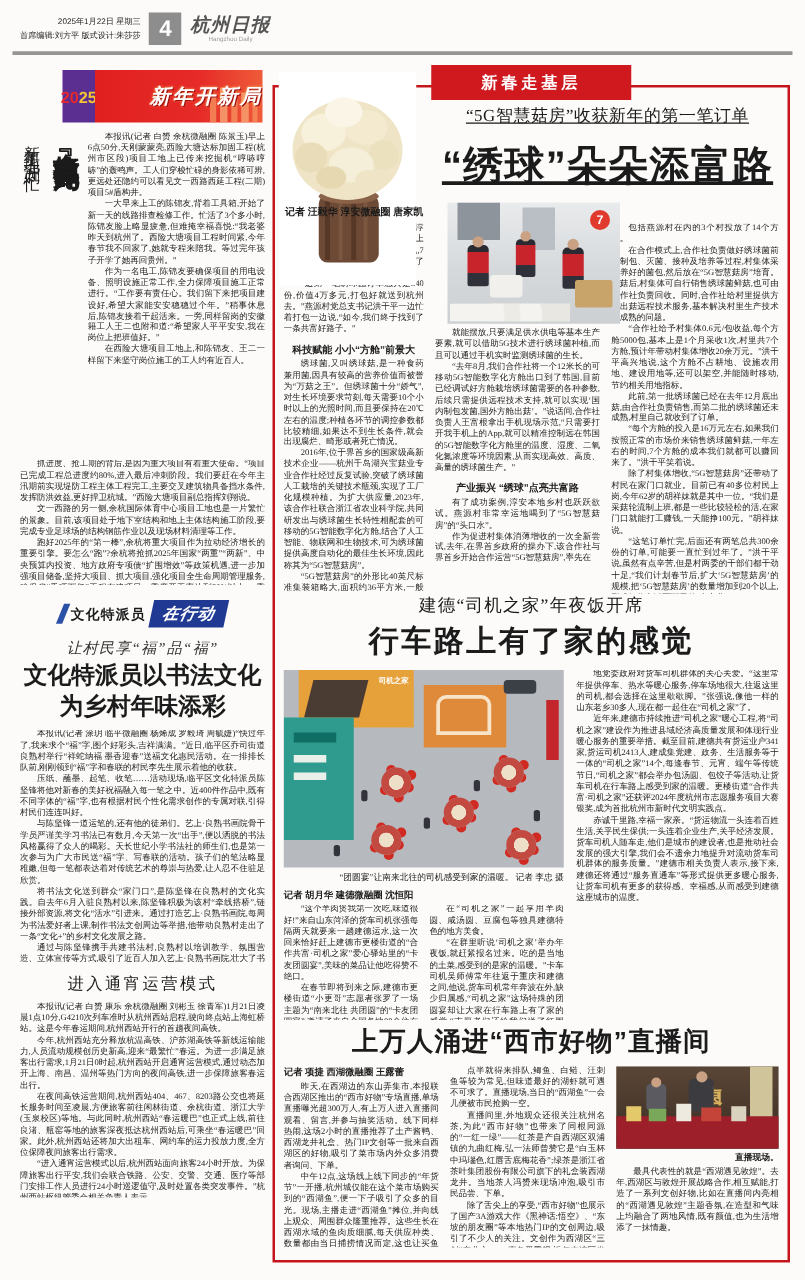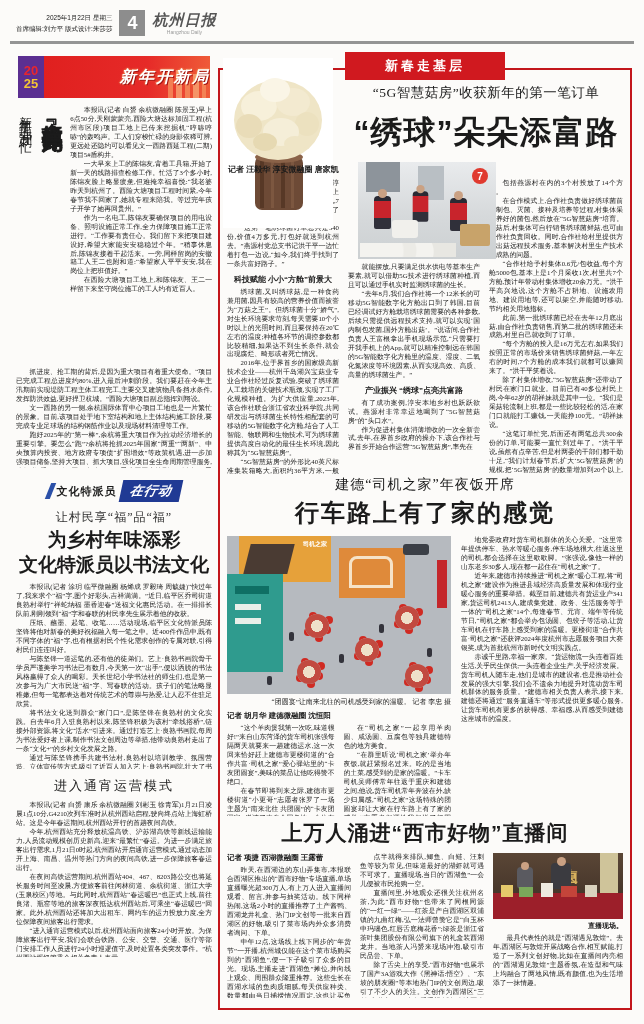--- a/index.html
+++ b/index.html
@@ -14,21 +14,21 @@
   .hd-meta { text-align:right; font-size:6.5px; line-height:1.7; color:#222; font-family:"Liberation Sans", sans-serif; }
   .hd-page { width:26px; height:26px; background:#8d8d8d; color:#fff; font:bold 18px "Liberation Sans", sans-serif; display:flex; align-items:center; justify-content:center; }
   .hd-logo { text-align:center; line-height:1.1; }
   .hd-logo-cn { font:italic bold 15px "DejaVu Serif", serif; color:#555; letter-spacing:1px; }
   .hd-logo-en { font-size:5px; color:#9a9a9a; font-family:"Liberation Sans", sans-serif; }
   .rule { position:absolute; top:41px; left:10px; right:10px; height:3px; background:#949494; }
 
   
   .leftcol { position:absolute; top:54px; left:16px; width:196px; }
   .banner { display:flex; height:42px; margin:2px 2px 8px 2px; }
-  .banner-year { width:26px; background:#5b2f91; display:flex; flex-direction:column; align-items:center; justify-content:center; font:bold 13px "Liberation Sans", sans-serif; line-height:1; }
+  .banner-year { width:26px; background:#5b2f91; display:flex; flex-direction:row; align-items:center; justify-content:center; font:bold 13px "Liberation Sans", sans-serif; line-height:1;margin-left:32px; }
   .banner-year .y1 { color:#e8262d; } .banner-year .y2 { color:#f5c433; }
   .banner-main { flex:1; background:linear-gradient(90deg,#e0201f 0%,#e62a28 62%,#ef5b38 100%); color:#fff; display:flex; align-items:center; justify-content:flex-end; position:relative; overflow:hidden; }
   .banner-slogan { font:italic bold 16px "DejaVu Serif", serif; letter-spacing:2px; text-shadow:1px 1px 0 #a31212, 0 0 2px #f7d774; z-index:1; }
   .banner-main::after { content:""; position:absolute; right:2px; bottom:0; width:42px; height:30px;
      background:linear-gradient(#f58a5a,#f58a5a) 2px 8px/5px 22px no-repeat, linear-gradient(#f7a070,#f7a070) 10px 2px/6px 28px no-repeat,
      linear-gradient(#f58a5a,#f58a5a) 19px 12px/5px 18px no-repeat, linear-gradient(#f7a070,#f7a070) 27px 6px/6px 24px no-repeat,
      linear-gradient(#f58a5a,#f58a5a) 36px 14px/4px 16px no-repeat; opacity:.85; }
 
   .yh-flex { display:flex; gap:6px; }
   .yh-kicker { writing-mode:vertical-rl; text-orientation:upright; font-family:"Liberation Sans", sans-serif; font-size:13px; letter-spacing:3px; height:165px; }
@@ -36,37 +36,37 @@
   .smallbody { font-size:6.8px; line-height:1.32; text-align:justify; }
   .smallbody p { text-indent:2em; }
   .yh-body1 { flex:1; height:258px; overflow:hidden; }
   .yh-body2 { margin-top:4px; height:100px; overflow:hidden; }
 
   .cult { margin-top:12px; text-align:center; }
   .cult-logo { display:inline-flex; align-items:center; gap:4px; font-family:"Liberation Sans", sans-serif; }
   .cult-slash { width:5px; height:16px; background:#2b50a8; transform:skewX(-22deg); }
   .cult-logo-text { font-size:11px; font-weight:bold; letter-spacing:1px; }
   .cult-logo-tag { background:#203a94; color:#fff; font-style:italic; font-weight:bold; font-size:13px; padding:2px 9px; transform:skewX(-12deg); letter-spacing:1px; }
-  .cult-sub { font-size:12px; margin-top:6px; letter-spacing:1px; color:#333; }
+  .cult-sub { font-size:12px; margin-top:6px; letter-spacing:1px; color:#333;font-style:italic; }
   .cult-head { font-family:"Liberation Sans", sans-serif; font-weight:bold; font-size:19px; line-height:1.3; margin-top:2px; }
   .cult-body { margin-top:6px; height:186px; overflow:hidden; text-align:justify; }
 
   .west { margin-top:8px; text-align:center; }
   .west-kicker { font-size:13px; letter-spacing:2px; }
   .west-head { font-family:"Liberation Sans", sans-serif; font-weight:bold; font-size:20px; line-height:1.28; margin-top:2px; }
   .west-body { margin-top:6px; height:156px; overflow:hidden; text-align:justify; }
 
   
   .special { position:absolute; top:52px; left:218px; width:414px; height:962px; }
   .frame { position:absolute; top:16px; left:0; right:0; bottom:4px; border:2px solid #c3161c; z-index:1; }
   .tab { position:absolute; top:0; left:50%; transform:translateX(-50%); background:#d0191f; color:#fff; font:bold 13px "Liberation Sans", sans-serif; letter-spacing:3px; padding:5px 40px; z-index:3; white-space:nowrap; }
 
   .ph { position:relative; overflow:hidden; }
   .ph-mush { position:absolute; top:6px; left:5px; width:110px; height:170px; background:#fff; z-index:2; }
-  .m-head { position:absolute; top:32px; left:126px; width:284px; text-align:center; z-index:2; }
+  .m-head { position:absolute; top:32px; left:126px; width:284px; text-align:center; z-index:2;text-decoration:underline; }
   .m-kicker { font-size:13.5px; letter-spacing:.5px; }
   .m-main { font-family:"Liberation Sans", sans-serif; font-weight:900; font-size:32px; letter-spacing:1px; margin-top:9px; }
   .m-byline { position:absolute; top:112px; left:10px; font:bold 8px "Liberation Sans", sans-serif; z-index:2; }
   .ph-work { position:absolute; top:110px; left:140px; width:138px; height:97px; background:linear-gradient(#e9ebed 0%,#d6d9db 55%,#ccd0d2 100%); z-index:2; }
   .m-cols { position:absolute; top:127px; left:9px; right:9px; height:296px; display:flex; gap:9px; z-index:0; }
   .m-col1 { width:112px; overflow:hidden; }
   .m-col2 { width:132px; padding-top:84px; overflow:hidden; }
   .m-col3 { flex:1; overflow:hidden; }
   .m-sub { font:bold 8px "Liberation Sans", sans-serif; text-align:center; margin:5px 0 3px; text-indent:0 !important; }
 
@@ -159,22 +159,22 @@
     </div>
 
     <div class="cult">
       <div class="cult-logo">
         <span class="cult-slash"></span>
         <span class="cult-logo-text">文化特派员</span>
         <span class="cult-logo-tag">在行动</span>
       </div>
       <div class="cult-sub">让村民享“福”品“福”</div>
       <div class="cult-head">
+        <div>文化特派员以书法文化</div>
         <div>为乡村年味添彩</div>
-        <div>文化特派员以书法文化</div>
       </div>
       <div class="cult-body smallbody">
           <p>本报讯(记者 涂玥 临平微融圈 杨烯成 罗毅琦 周毓婕)“快过年了,我来求个“福”字,图个好彩头,吉祥满满。”近日,临平区乔司街道良熟村举行“祥蛇纳福 墨香迎春”送福文化惠民活动。在一排排长队前,刚刚领到“福”字和春联的村民李先生展示着他的收获。</p>
           <p>压纸、蘸墨、起笔、收笔……活动现场,临平区文化特派员陈坚锋将他对新春的美好祝福融入每一笔之中。近400件作品中,既有不同字体的“福”字,也有根据村民个性化需求创作的专属对联,引得村民们连连叫好。</p>
           <p>与陈坚锋一道运笔的,还有他的徒弟们。艺上·良熟书画院骨干学员严谨美学习书法已有数月,今天第一次“出手”,便以洒脱的书法风格赢得了众人的喝彩。天长世纪小学书法社的师生们,也是第一次参与为广大市民送“福”字、写春联的活动。孩子们的笔法略显稚嫩,但每一笔都表达着对传统艺术的尊崇与热爱,让人忍不住驻足欣赏。</p>
           <p>将书法文化送到群众“家门口”,是陈坚锋在良熟村的文化实践。自去年6月入驻良熟村以来,陈坚锋积极为该村“牵线搭桥”,链接外部资源,将文化“活水”引进来。通过打造艺上·良熟书画院,每周为书法爱好者上课,制作书法文创周边等举措,他带动良熟村走出了一条“文化+”的乡村文化发展之路。</p>
           <p>通过与陈坚锋携手共建书法村,良熟村以培训教学、氛围营造、立体宣传等方式,吸引了近百人加入艺上·良熟书画院,壮大了书法人才队伍,有力推动了乡风文明建设,让握笔练字成为村民们的日常新风尚。</p>
         </div>
     </div>
 

